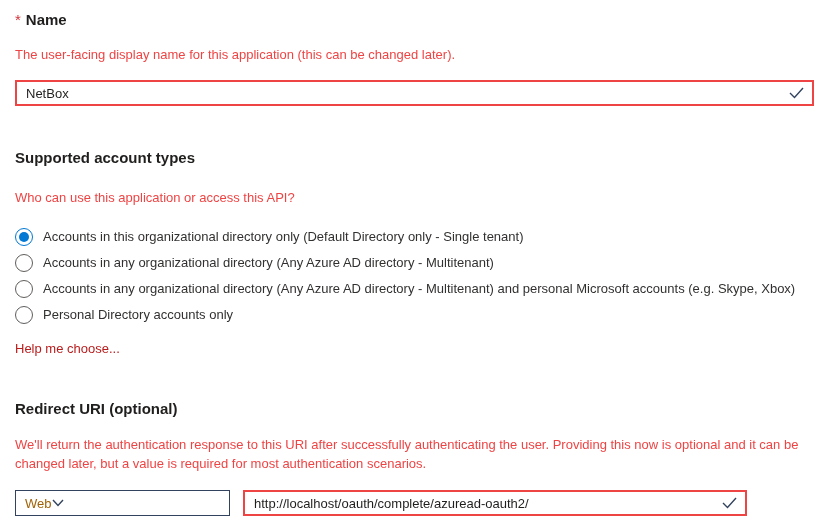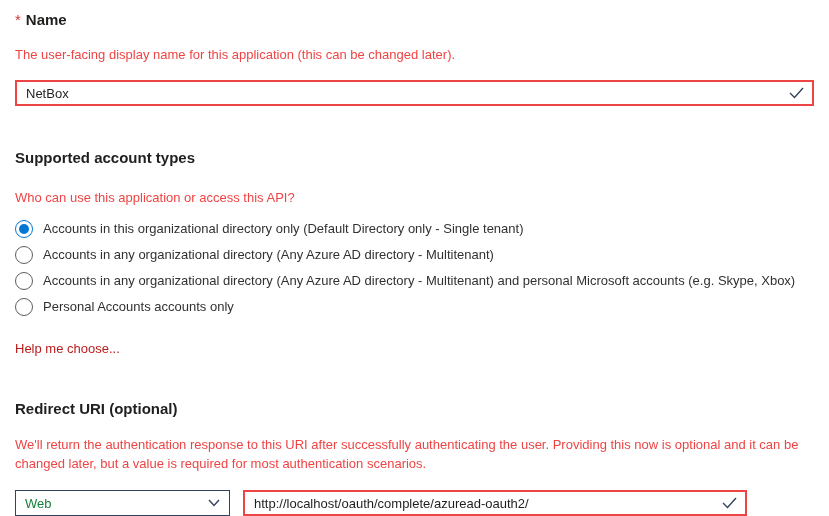--- a/index.html
+++ b/index.html
@@ -60,21 +60,21 @@
     align-items: center;
   }
   .name-field { width: 100%; margin-top: 16px; }
 
   .account-section { margin-top: 42px; }
   .question { margin-top: 20px; }
 
   .radio-list { margin-top: 13px; }
   .radio-row {
     display: flex;
-    align-items: flex-start;
+    align-items: flex-end;
     gap: 10px;
     height: 26px;
     cursor: pointer;
   }
   .radio {
     width: 18px;
     height: 18px;
     border: 1px solid #605e5c;
     border-radius: 50%;
     flex: 0 0 18px;
@@ -109,24 +109,23 @@
     gap: 13px;
     margin-top: 17px;
     align-items: center;
   }
   .platform-select {
     width: 215px;
     height: 26px;
     border: 1px solid #32435f;
     display: flex;
     align-items: center;
-    justify-content: space-between;
     padding: 0 9px;
     font-size: 13px;
-    color: #15803d;
+    color: #a16207;
     cursor: pointer;
     background: #fff;
   }
   .uri-field { width: 504px; }
 </style>
 </head>
 <body>
 
 <div>
   <h2 class="section-title"><span class="required-marker">*</span><span>Name</span></h2>
@@ -156,21 +155,21 @@
     <div class="radio-row">
       <span class="radio"></span>
       <span class="radio-label">Accounts in any organizational directory (Any Azure AD directory - Multitenant)</span>
     </div>
     <div class="radio-row">
       <span class="radio"></span>
       <span class="radio-label">Accounts in any organizational directory (Any Azure AD directory - Multitenant) and personal Microsoft accounts (e.g. Skype, Xbox)</span>
     </div>
     <div class="radio-row">
       <span class="radio"></span>
-      <span class="radio-label">Personal Accounts accounts only</span>
+      <span class="radio-label">Personal Directory accounts only</span>
     </div>
   </div>
 
   <a class="help-link">Help me choose...</a>
 </div>
 
 <div class="redirect-section">
   <h2 class="section-title">Redirect URI (optional)</h2>
 
   <p class="desc redirect-desc">We'll return the authentication response to this URI after successfully authenticating the user. Providing this now is optional and it can be changed later, but a value is required for most authentication scenarios.</p>

